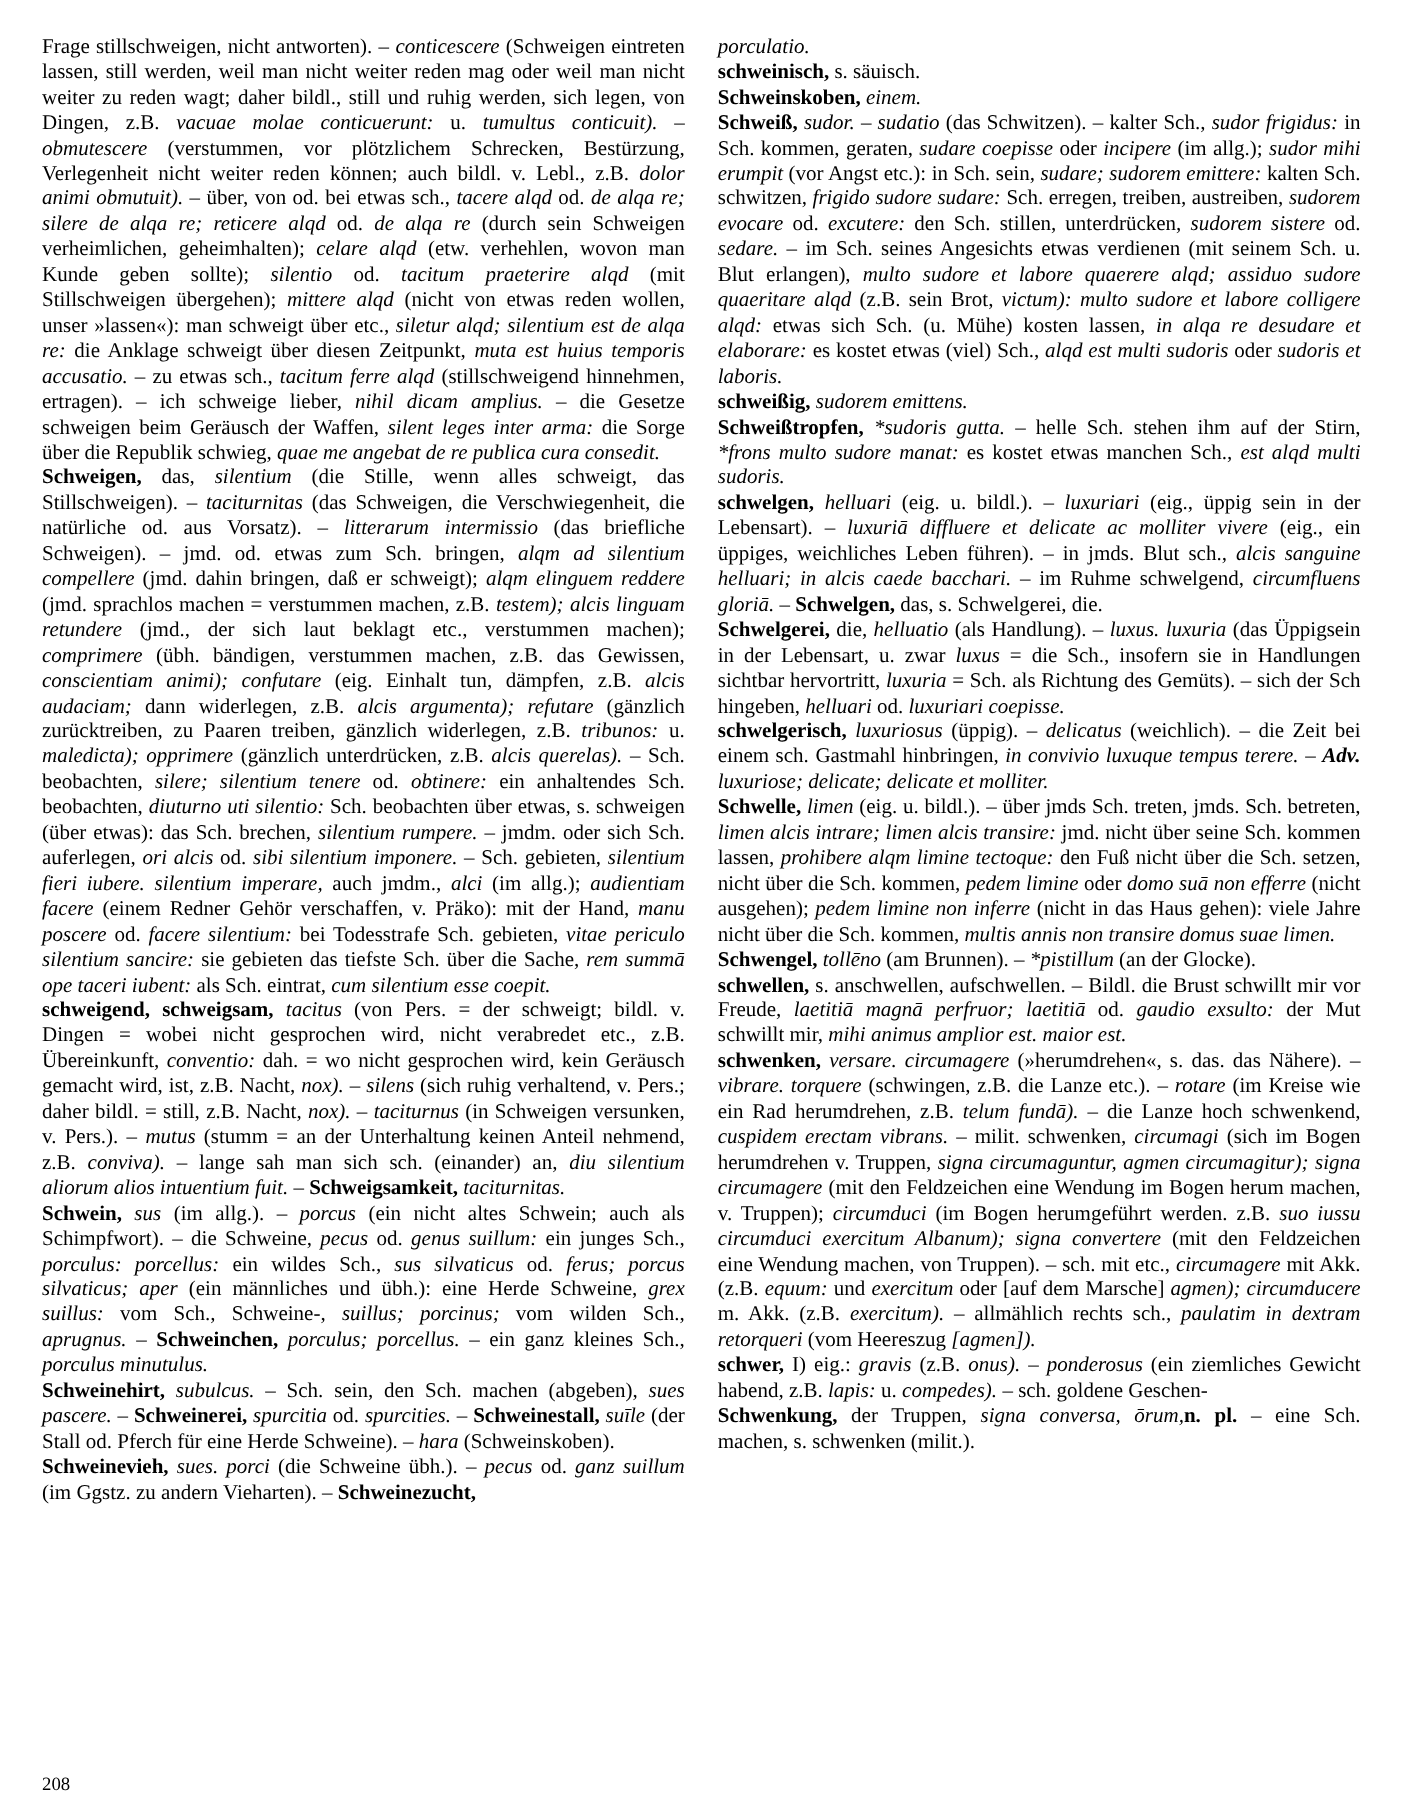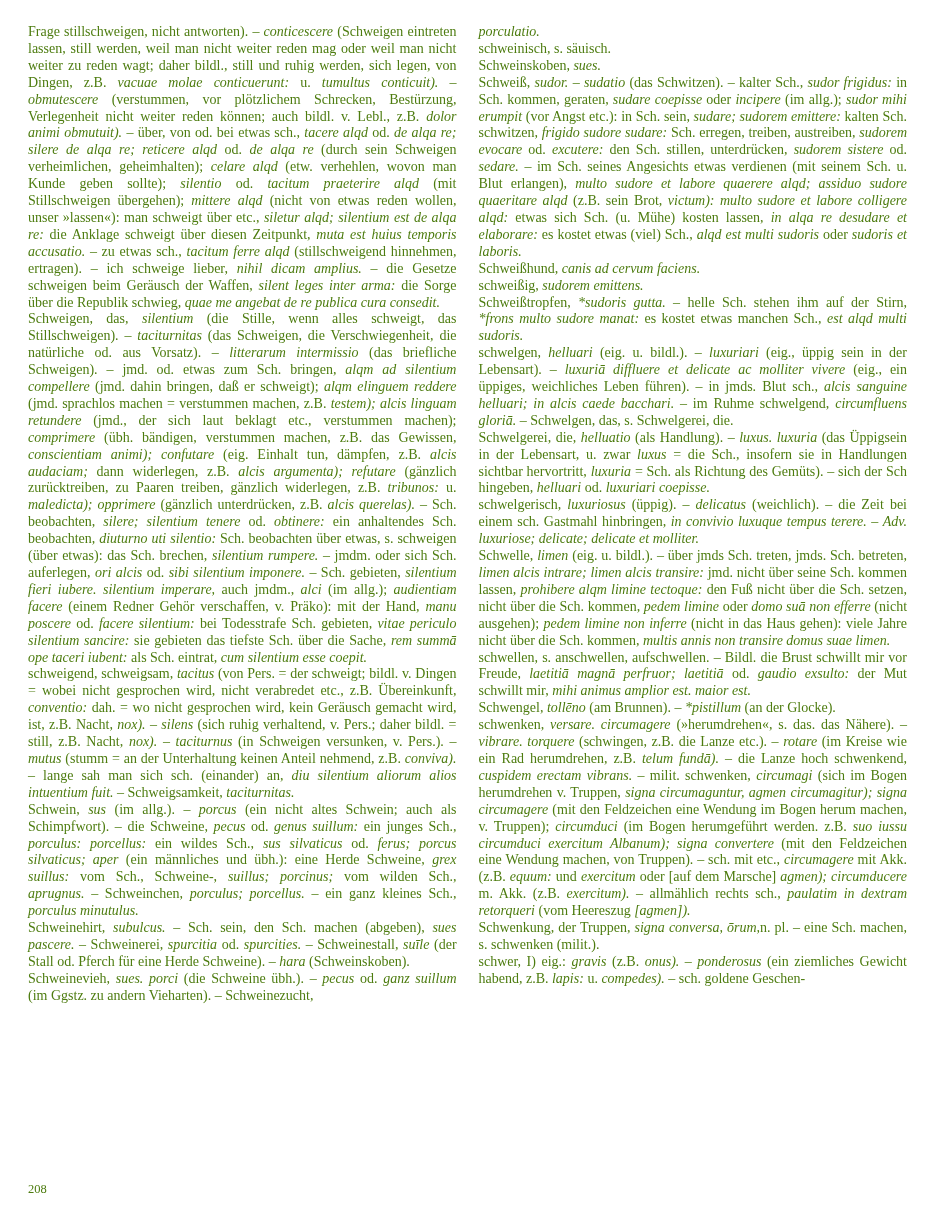--- a/index.html
+++ b/index.html
@@ -2,40 +2,40 @@
 <html><head>
 <meta charset="utf-8">
 <style>
   * { box-sizing: border-box; }
   html, body { margin: 0; padding: 0; background: #ffffff; }
   .page {
     position: relative;
     width: 935px;
     height: 1210px;
     background: #ffffff;
-    color: #4d7c0f;
+    color: #000000;
     font-family: "Liberation Serif", "DejaVu Serif", serif;
     overflow: hidden;
   }
   .columns {
     position: absolute;
     top: 24px;
     left: 28px;
     right: 28px;
     display: flex;
     gap: 22px;
   }
   .col { flex: 1 1 0; min-width: 0; }
   .para {
     margin: 0;
     font-size: 14px;
     line-height: 16.9px;
     text-align: justify;
   }
-  .b { font-weight: normal; }
+  .b { font-weight: bold; }
   .i { font-style: italic; }
   .pagenum {
     position: absolute;
     left: 28px;
     bottom: 13px;
     font-size: 12.5px;
   }
 </style>
 </head>
 <body>
@@ -46,30 +46,29 @@
         <p class="para"><span>Frage stillschweigen, nicht antworten). – </span><span class="i">conticescere</span><span> (Schweigen eintreten lassen, still werden, weil man nicht weiter reden mag oder weil man nicht weiter zu reden wagt; daher bildl., still und ruhig werden, sich legen, von Dingen, z.B. </span><span class="i">vacuae molae conticuerunt:</span><span> u. </span><span class="i">tumultus conticuit).</span><span> – </span><span class="i">obmutescere</span><span> (verstummen, vor plötzlichem Schrecken, Bestürzung, Verlegenheit nicht weiter reden können; auch bildl. v. Lebl., z.B. </span><span class="i">dolor animi obmutuit).</span><span> – über, von od. bei etwas sch., </span><span class="i">tacere alqd</span><span> od. </span><span class="i">de alqa re; silere de alqa re; reticere alqd</span><span> od. </span><span class="i">de alqa re</span><span> (durch sein Schweigen verheimlichen, geheimhalten); </span><span class="i">celare alqd</span><span> (etw. verhehlen, wovon man Kunde geben sollte); </span><span class="i">silentio</span><span> od. </span><span class="i">tacitum praeterire alqd</span><span> (mit Stillschweigen übergehen); </span><span class="i">mittere alqd</span><span> (nicht von etwas reden wollen, unser »lassen«): man schweigt über etc., </span><span class="i">siletur alqd; silentium est de alqa re:</span><span> die Anklage schweigt über diesen Zeitpunkt, </span><span class="i">muta est huius temporis accusatio.</span><span> – zu etwas sch., </span><span class="i">tacitum ferre alqd</span><span> (stillschweigend hinnehmen, ertragen). – ich schweige lieber, </span><span class="i">nihil dicam amplius.</span><span> – die Gesetze schweigen beim Geräusch der Waffen, </span><span class="i">silent leges inter arma:</span><span> die Sorge über die Republik schwieg, </span><span class="i">quae me angebat de re publica cura consedit.</span></p>
         <p class="para"><span class="b">Schweigen,</span><span> das, </span><span class="i">silentium</span><span> (die Stille, wenn alles schweigt, das Stillschweigen). – </span><span class="i">taciturnitas</span><span> (das Schweigen, die Verschwiegenheit, die natürliche od. aus Vorsatz). – </span><span class="i">litterarum intermissio</span><span> (das briefliche Schweigen). – jmd. od. etwas zum Sch. bringen, </span><span class="i">alqm ad silentium compellere</span><span> (jmd. dahin bringen, daß er schweigt); </span><span class="i">alqm elinguem reddere</span><span> (jmd. sprachlos machen = verstummen machen, z.B. </span><span class="i">testem); alcis linguam retundere</span><span> (jmd., der sich laut beklagt etc., verstummen machen); </span><span class="i">comprimere</span><span> (übh. bändigen, verstummen machen, z.B. das Gewissen, </span><span class="i">conscientiam animi); confutare</span><span> (eig. Einhalt tun, dämpfen, z.B. </span><span class="i">alcis audaciam;</span><span> dann widerlegen, z.B. </span><span class="i">alcis argumenta); refutare</span><span> (gänzlich zurücktreiben, zu Paaren treiben, gänzlich widerlegen, z.B. </span><span class="i">tribunos:</span><span> u. </span><span class="i">maledicta); opprimere</span><span> (gänzlich unterdrücken, z.B. </span><span class="i">alcis querelas).</span><span> – Sch. beobachten, </span><span class="i">silere; silentium tenere</span><span> od. </span><span class="i">obtinere:</span><span> ein anhaltendes Sch. beobachten, </span><span class="i">diuturno uti silentio:</span><span> Sch. beobachten über etwas, s. schweigen (über etwas): das Sch. brechen, </span><span class="i">silentium rumpere.</span><span> – jmdm. oder sich Sch. auferlegen, </span><span class="i">ori alcis</span><span> od. </span><span class="i">sibi silentium imponere.</span><span> – Sch. gebieten, </span><span class="i">silentium fieri iubere. silentium imperare,</span><span> auch jmdm., </span><span class="i">alci</span><span> (im allg.); </span><span class="i">audientiam facere</span><span> (einem Redner Gehör verschaffen, v. Präko): mit der Hand, </span><span class="i">manu poscere</span><span> od. </span><span class="i">facere silentium:</span><span> bei Todesstrafe Sch. gebieten, </span><span class="i">vitae periculo silentium sancire:</span><span> sie gebieten das tiefste Sch. über die Sache, </span><span class="i">rem summā ope taceri iubent:</span><span> als Sch. eintrat, </span><span class="i">cum silentium esse coepit.</span></p>
         <p class="para"><span class="b">schweigend, schweigsam,</span><span> </span><span class="i">tacitus</span><span> (von Pers. = der schweigt; bildl. v. Dingen = wobei nicht gesprochen wird, nicht verabredet etc., z.B. Übereinkunft, </span><span class="i">conventio:</span><span> dah. = wo nicht gesprochen wird, kein Geräusch gemacht wird, ist, z.B. Nacht, </span><span class="i">nox).</span><span> – </span><span class="i">silens</span><span> (sich ruhig verhaltend, v. Pers.; daher bildl. = still, z.B. Nacht, </span><span class="i">nox).</span><span> – </span><span class="i">taciturnus</span><span> (in Schweigen versunken, v. Pers.). – </span><span class="i">mutus</span><span> (stumm = an der Unterhaltung keinen Anteil nehmend, z.B. </span><span class="i">conviva).</span><span> – lange sah man sich sch. (einander) an, </span><span class="i">diu silentium aliorum alios intuentium fuit.</span><span> – </span><span class="b">Schweigsamkeit,</span><span> </span><span class="i">taciturnitas.</span></p>
         <p class="para"><span class="b">Schwein,</span><span> </span><span class="i">sus</span><span> (im allg.). – </span><span class="i">porcus</span><span> (ein nicht altes Schwein; auch als Schimpfwort). – die Schweine, </span><span class="i">pecus</span><span> od. </span><span class="i">genus suillum:</span><span> ein junges Sch., </span><span class="i">porculus: porcellus:</span><span> ein wildes Sch., </span><span class="i">sus silvaticus</span><span> od. </span><span class="i">ferus; porcus silvaticus; aper</span><span> (ein männliches und übh.): eine Herde Schweine, </span><span class="i">grex suillus:</span><span> vom Sch., Schweine-, </span><span class="i">suillus; porcinus;</span><span> vom wilden Sch., </span><span class="i">aprugnus.</span><span> – </span><span class="b">Schweinchen,</span><span> </span><span class="i">porculus; porcellus.</span><span> – ein ganz kleines Sch., </span><span class="i">porculus minutulus.</span></p>
         <p class="para"><span class="b">Schweinehirt,</span><span> </span><span class="i">subulcus.</span><span> – Sch. sein, den Sch. machen (abgeben), </span><span class="i">sues pascere.</span><span> – </span><span class="b">Schweinerei,</span><span> </span><span class="i">spurcitia</span><span> od. </span><span class="i">spurcities.</span><span> – </span><span class="b">Schweinestall,</span><span> </span><span class="i">suīle</span><span> (der Stall od. Pferch für eine Herde Schweine). – </span><span class="i">hara</span><span> (Schweinskoben).</span></p>
         <p class="para"><span class="b">Schweinevieh,</span><span> </span><span class="i">sues. porci</span><span> (die Schweine übh.). – </span><span class="i">pecus</span><span> od. </span><span class="i">ganz suillum</span><span> (im Ggstz. zu andern Vieharten). – </span><span class="b">Schweinezucht,</span></p>
       </div>
     <div class="col">
         <p class="para"><span class="i">porculatio.</span></p>
         <p class="para"><span class="b">schweinisch,</span><span> s. säuisch.</span></p>
-        <p class="para"><span class="b">Schweinskoben,</span><span> </span><span class="i">sues.</span></p>
+        <p class="para"><span class="b">Schweinskoben,</span><span> </span><span class="i">einem.</span></p>
         <p class="para"><span class="b">Schweiß,</span><span> </span><span class="i">sudor.</span><span> – </span><span class="i">sudatio</span><span> (das Schwitzen). – kalter Sch., </span><span class="i">sudor frigidus:</span><span> in Sch. kommen, geraten, </span><span class="i">sudare coepisse</span><span> oder </span><span class="i">incipere</span><span> (im allg.); </span><span class="i">sudor mihi erumpit</span><span> (vor Angst etc.): in Sch. sein, </span><span class="i">sudare; sudorem emittere:</span><span> kalten Sch. schwitzen, </span><span class="i">frigido sudore sudare:</span><span> Sch. erregen, treiben, austreiben, </span><span class="i">sudorem evocare</span><span> od. </span><span class="i">excutere:</span><span> den Sch. stillen, unterdrücken, </span><span class="i">sudorem sistere</span><span> od. </span><span class="i">sedare.</span><span> – im Sch. seines Angesichts etwas verdienen (mit seinem Sch. u. Blut erlangen), </span><span class="i">multo sudore et labore quaerere alqd; assiduo sudore quaeritare alqd</span><span> (z.B. sein Brot, </span><span class="i">victum): multo sudore et labore colligere alqd:</span><span> etwas sich Sch. (u. Mühe) kosten lassen, </span><span class="i">in alqa re desudare et elaborare:</span><span> es kostet etwas (viel) Sch., </span><span class="i">alqd est multi sudoris</span><span> oder </span><span class="i">sudoris et laboris.</span></p>
-        <p class="para"><span class="b">Schweißhund,</span><span> </span><span class="i">canis ad cervum faciens.</span></p>
         <p class="para"><span class="b">schweißig,</span><span> </span><span class="i">sudorem emittens.</span></p>
         <p class="para"><span class="b">Schweißtropfen,</span><span> </span><span class="i">*sudoris gutta.</span><span> – helle Sch. stehen ihm auf der Stirn, </span><span class="i">*frons multo sudore manat:</span><span> es kostet etwas manchen Sch., </span><span class="i">est alqd multi sudoris.</span></p>
         <p class="para"><span class="b">schwelgen,</span><span> </span><span class="i">helluari</span><span> (eig. u. bildl.). – </span><span class="i">luxuriari</span><span> (eig., üppig sein in der Lebensart). – </span><span class="i">luxuriā diffluere et delicate ac molliter vivere</span><span> (eig., ein üppiges, weichliches Leben führen). – in jmds. Blut sch., </span><span class="i">alcis sanguine helluari; in alcis caede bacchari.</span><span> – im Ruhme schwelgend, </span><span class="i">circumfluens gloriā.</span><span> – </span><span class="b">Schwelgen,</span><span> das, s. Schwelgerei, die.</span></p>
         <p class="para"><span class="b">Schwelgerei,</span><span> die, </span><span class="i">helluatio</span><span> (als Handlung). – </span><span class="i">luxus. luxuria</span><span> (das Üppigsein in der Lebensart, u. zwar </span><span class="i">luxus</span><span> = die Sch., insofern sie in Handlungen sichtbar hervortritt, </span><span class="i">luxuria</span><span> = Sch. als Richtung des Gemüts). – sich der Sch hingeben, </span><span class="i">helluari</span><span> od. </span><span class="i">luxuriari coepisse.</span></p>
         <p class="para"><span class="b">schwelgerisch,</span><span> </span><span class="i">luxuriosus</span><span> (üppig). – </span><span class="i">delicatus</span><span> (weichlich). – die Zeit bei einem sch. Gastmahl hinbringen, </span><span class="i">in convivio luxuque tempus terere.</span><span> – </span><span class="b i">Adv.</span><span> </span><span class="i">luxuriose; delicate; delicate et molliter.</span></p>
         <p class="para"><span class="b">Schwelle,</span><span> </span><span class="i">limen</span><span> (eig. u. bildl.). – über jmds Sch. treten, jmds. Sch. betreten, </span><span class="i">limen alcis intrare; limen alcis transire:</span><span> jmd. nicht über seine Sch. kommen lassen, </span><span class="i">prohibere alqm limine tectoque:</span><span> den Fuß nicht über die Sch. setzen, nicht über die Sch. kommen, </span><span class="i">pedem limine</span><span> oder </span><span class="i">domo suā non efferre</span><span> (nicht ausgehen); </span><span class="i">pedem limine non inferre</span><span> (nicht in das Haus gehen): viele Jahre nicht über die Sch. kommen, </span><span class="i">multis annis non transire domus suae limen.</span></p>
+        <p class="para"><span class="b">Schwengel,</span><span> </span><span class="i">tollēno</span><span> (am Brunnen). – </span><span class="i">*pistillum</span><span> (an der Glocke).</span></p>
         <p class="para"><span class="b">schwellen,</span><span> s. anschwellen, aufschwellen. – Bildl. die Brust schwillt mir vor Freude, </span><span class="i">laetitiā magnā perfruor; laetitiā</span><span> od. </span><span class="i">gaudio exsulto:</span><span> der Mut schwillt mir, </span><span class="i">mihi animus amplior est. maior est.</span></p>
-        <p class="para"><span class="b">Schwengel,</span><span> </span><span class="i">tollēno</span><span> (am Brunnen). – </span><span class="i">*pistillum</span><span> (an der Glocke).</span></p>
         <p class="para"><span class="b">schwenken,</span><span> </span><span class="i">versare. circumagere</span><span> (»herumdrehen«, s. das. das Nähere). – </span><span class="i">vibrare. torquere</span><span> (schwingen, z.B. die Lanze etc.). – </span><span class="i">rotare</span><span> (im Kreise wie ein Rad herumdrehen, z.B. </span><span class="i">telum fundā).</span><span> – die Lanze hoch schwenkend, </span><span class="i">cuspidem erectam vibrans.</span><span> – milit. schwenken, </span><span class="i">circumagi</span><span> (sich im Bogen herumdrehen v. Truppen, </span><span class="i">signa circumaguntur, agmen circumagitur); signa circumagere</span><span> (mit den Feldzeichen eine Wendung im Bogen herum machen, v. Truppen); </span><span class="i">circumduci</span><span> (im Bogen herumgeführt werden. z.B. </span><span class="i">suo iussu circumduci exercitum Albanum); signa convertere</span><span> (mit den Feldzeichen eine Wendung machen, von Truppen). – sch. mit etc., </span><span class="i">circumagere</span><span> mit Akk. (z.B. </span><span class="i">equum:</span><span> und </span><span class="i">exercitum</span><span> oder [auf dem Marsche] </span><span class="i">agmen); circumducere</span><span> m. Akk. (z.B. </span><span class="i">exercitum).</span><span> – allmählich rechts sch., </span><span class="i">paulatim in dextram retorqueri</span><span> (vom Heereszug </span><span class="i">[agmen]).</span></p>
+        <p class="para"><span class="b">schwer,</span><span> I) eig.: </span><span class="i">gravis</span><span> (z.B. </span><span class="i">onus).</span><span> – </span><span class="i">ponderosus</span><span> (ein ziemliches Gewicht habend, z.B. </span><span class="i">lapis:</span><span> u. </span><span class="i">compedes).</span><span> – sch. goldene Geschen-</span></p>
         <p class="para"><span class="b">Schwenkung,</span><span> der Truppen, </span><span class="i">signa conversa, ōrum,</span><span class="b">n. pl.</span><span> – eine Sch. machen, s. schwenken (milit.).</span></p>
-        <p class="para"><span class="b">schwer,</span><span> I) eig.: </span><span class="i">gravis</span><span> (z.B. </span><span class="i">onus).</span><span> – </span><span class="i">ponderosus</span><span> (ein ziemliches Gewicht habend, z.B. </span><span class="i">lapis:</span><span> u. </span><span class="i">compedes).</span><span> – sch. goldene Geschen-</span></p>
       </div>
   </div>
   <div class="pagenum">208</div>
 </div>
 
 </body></html>

